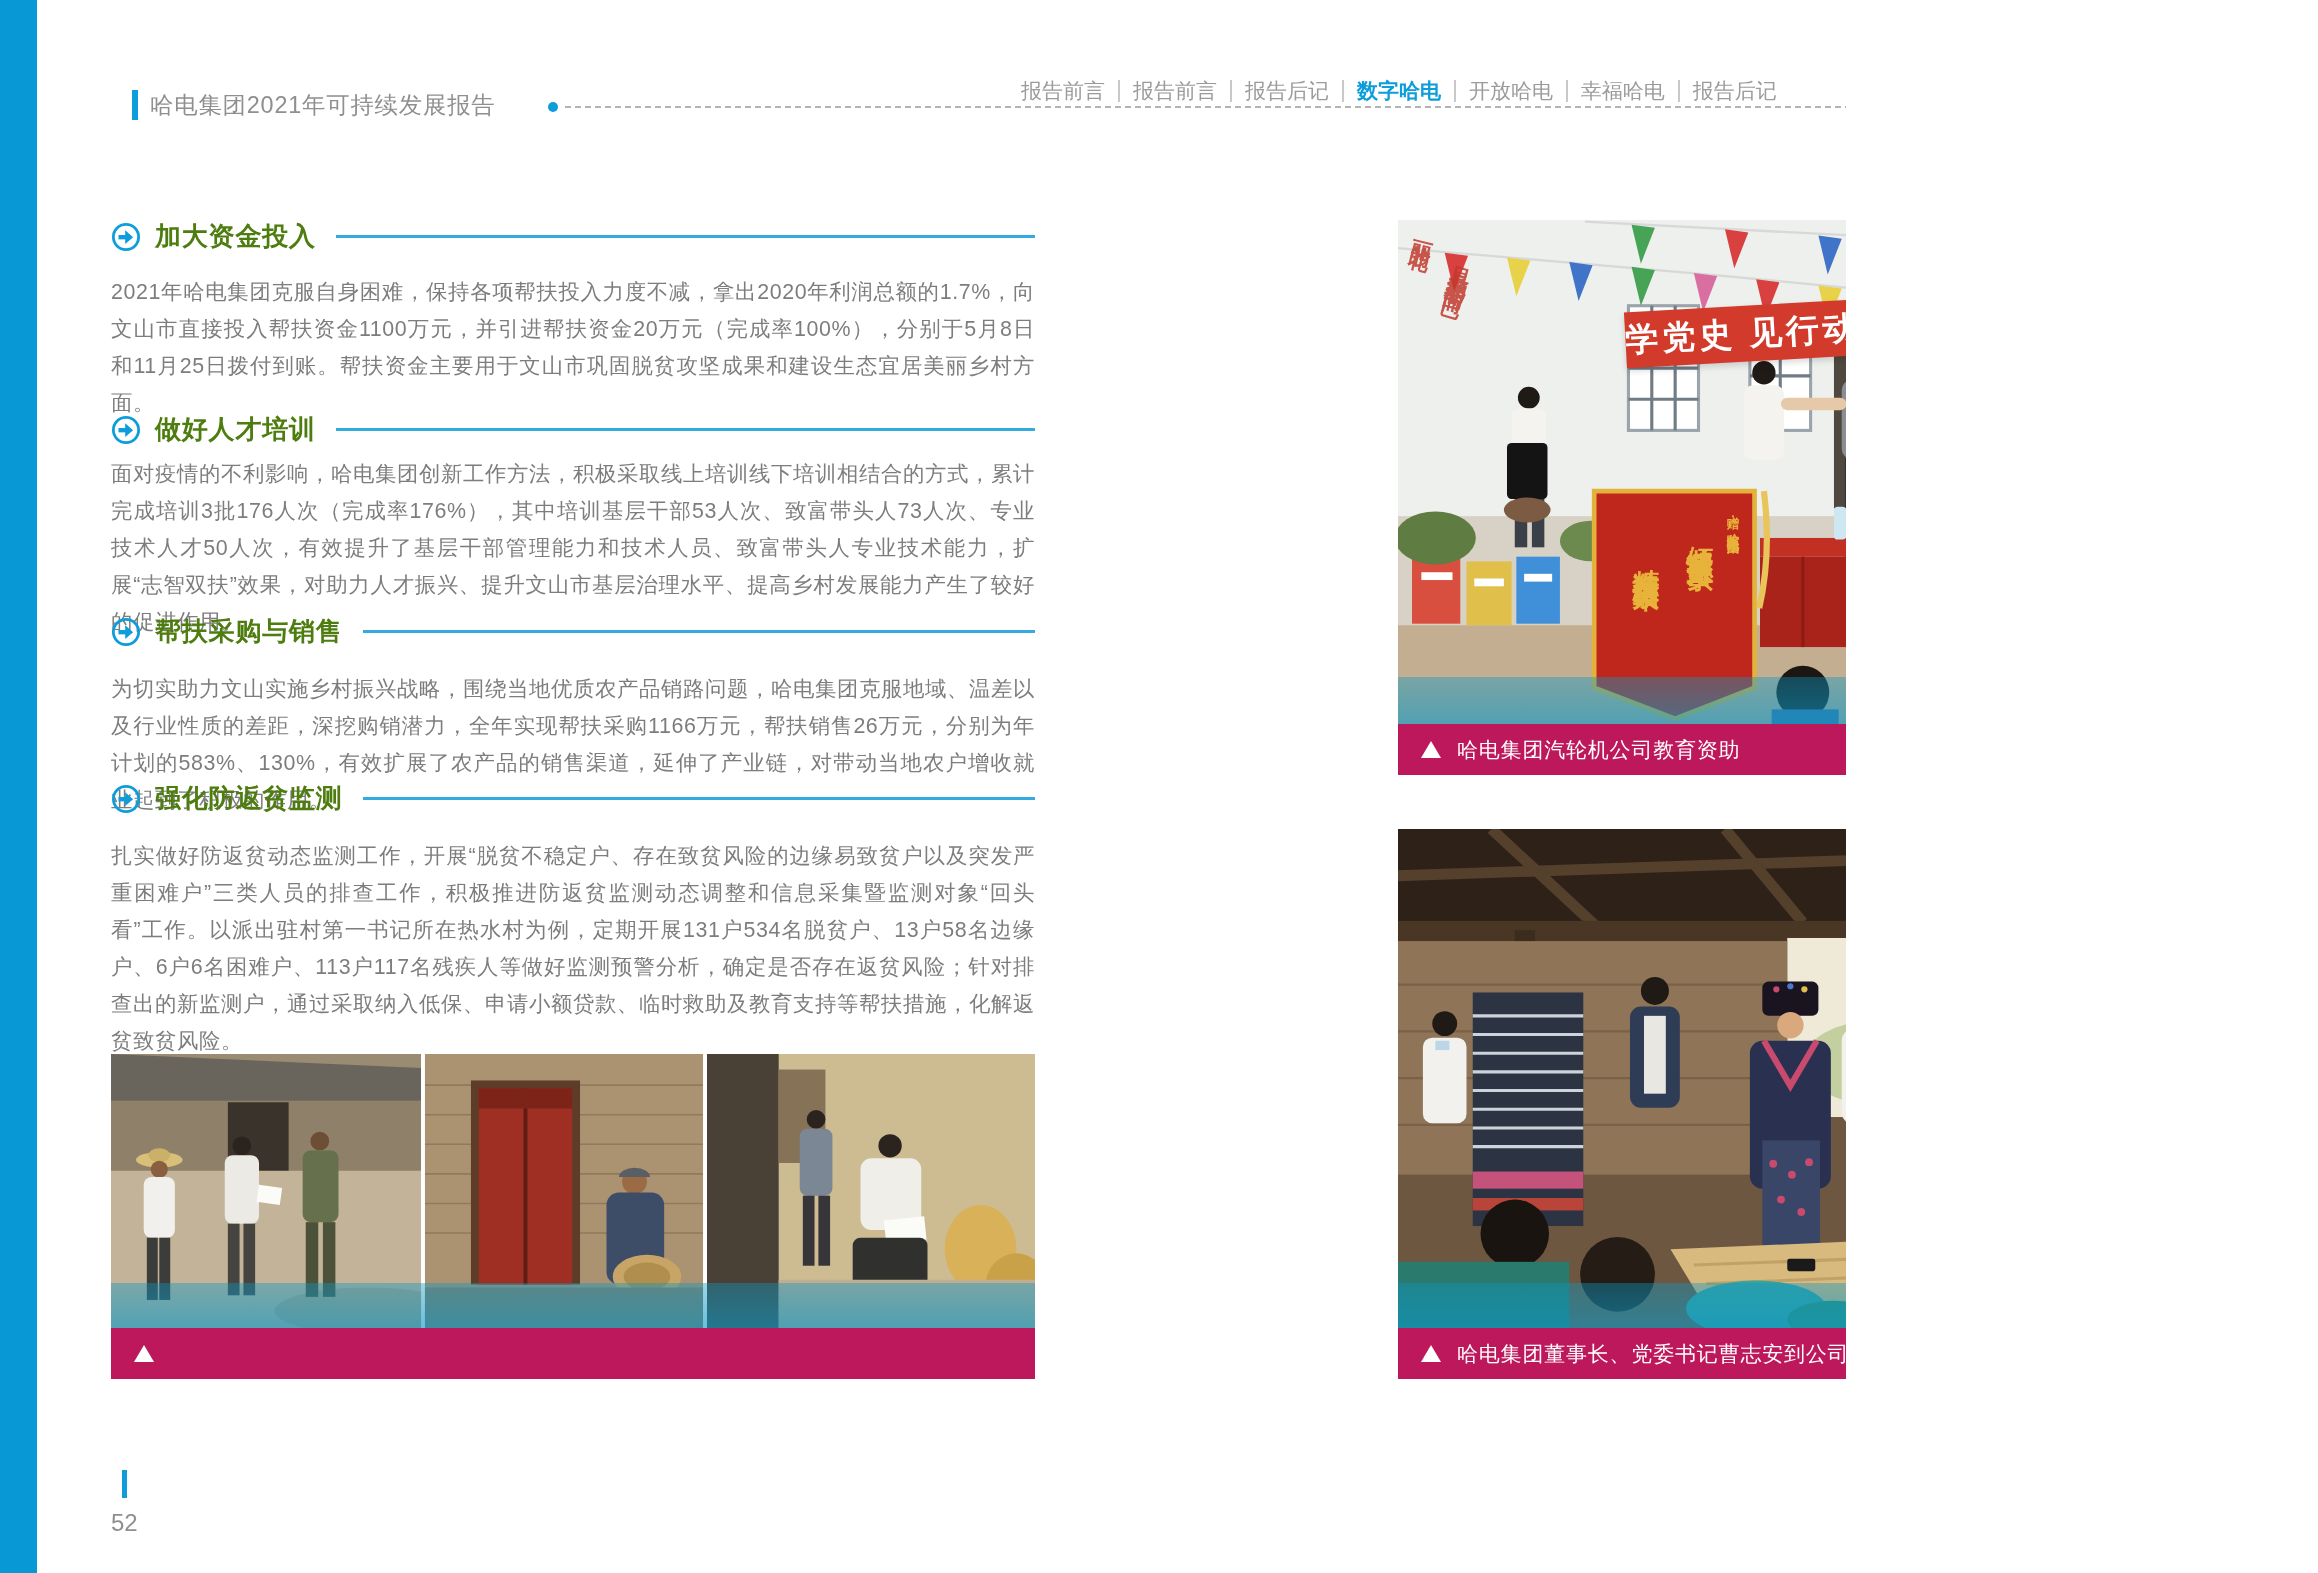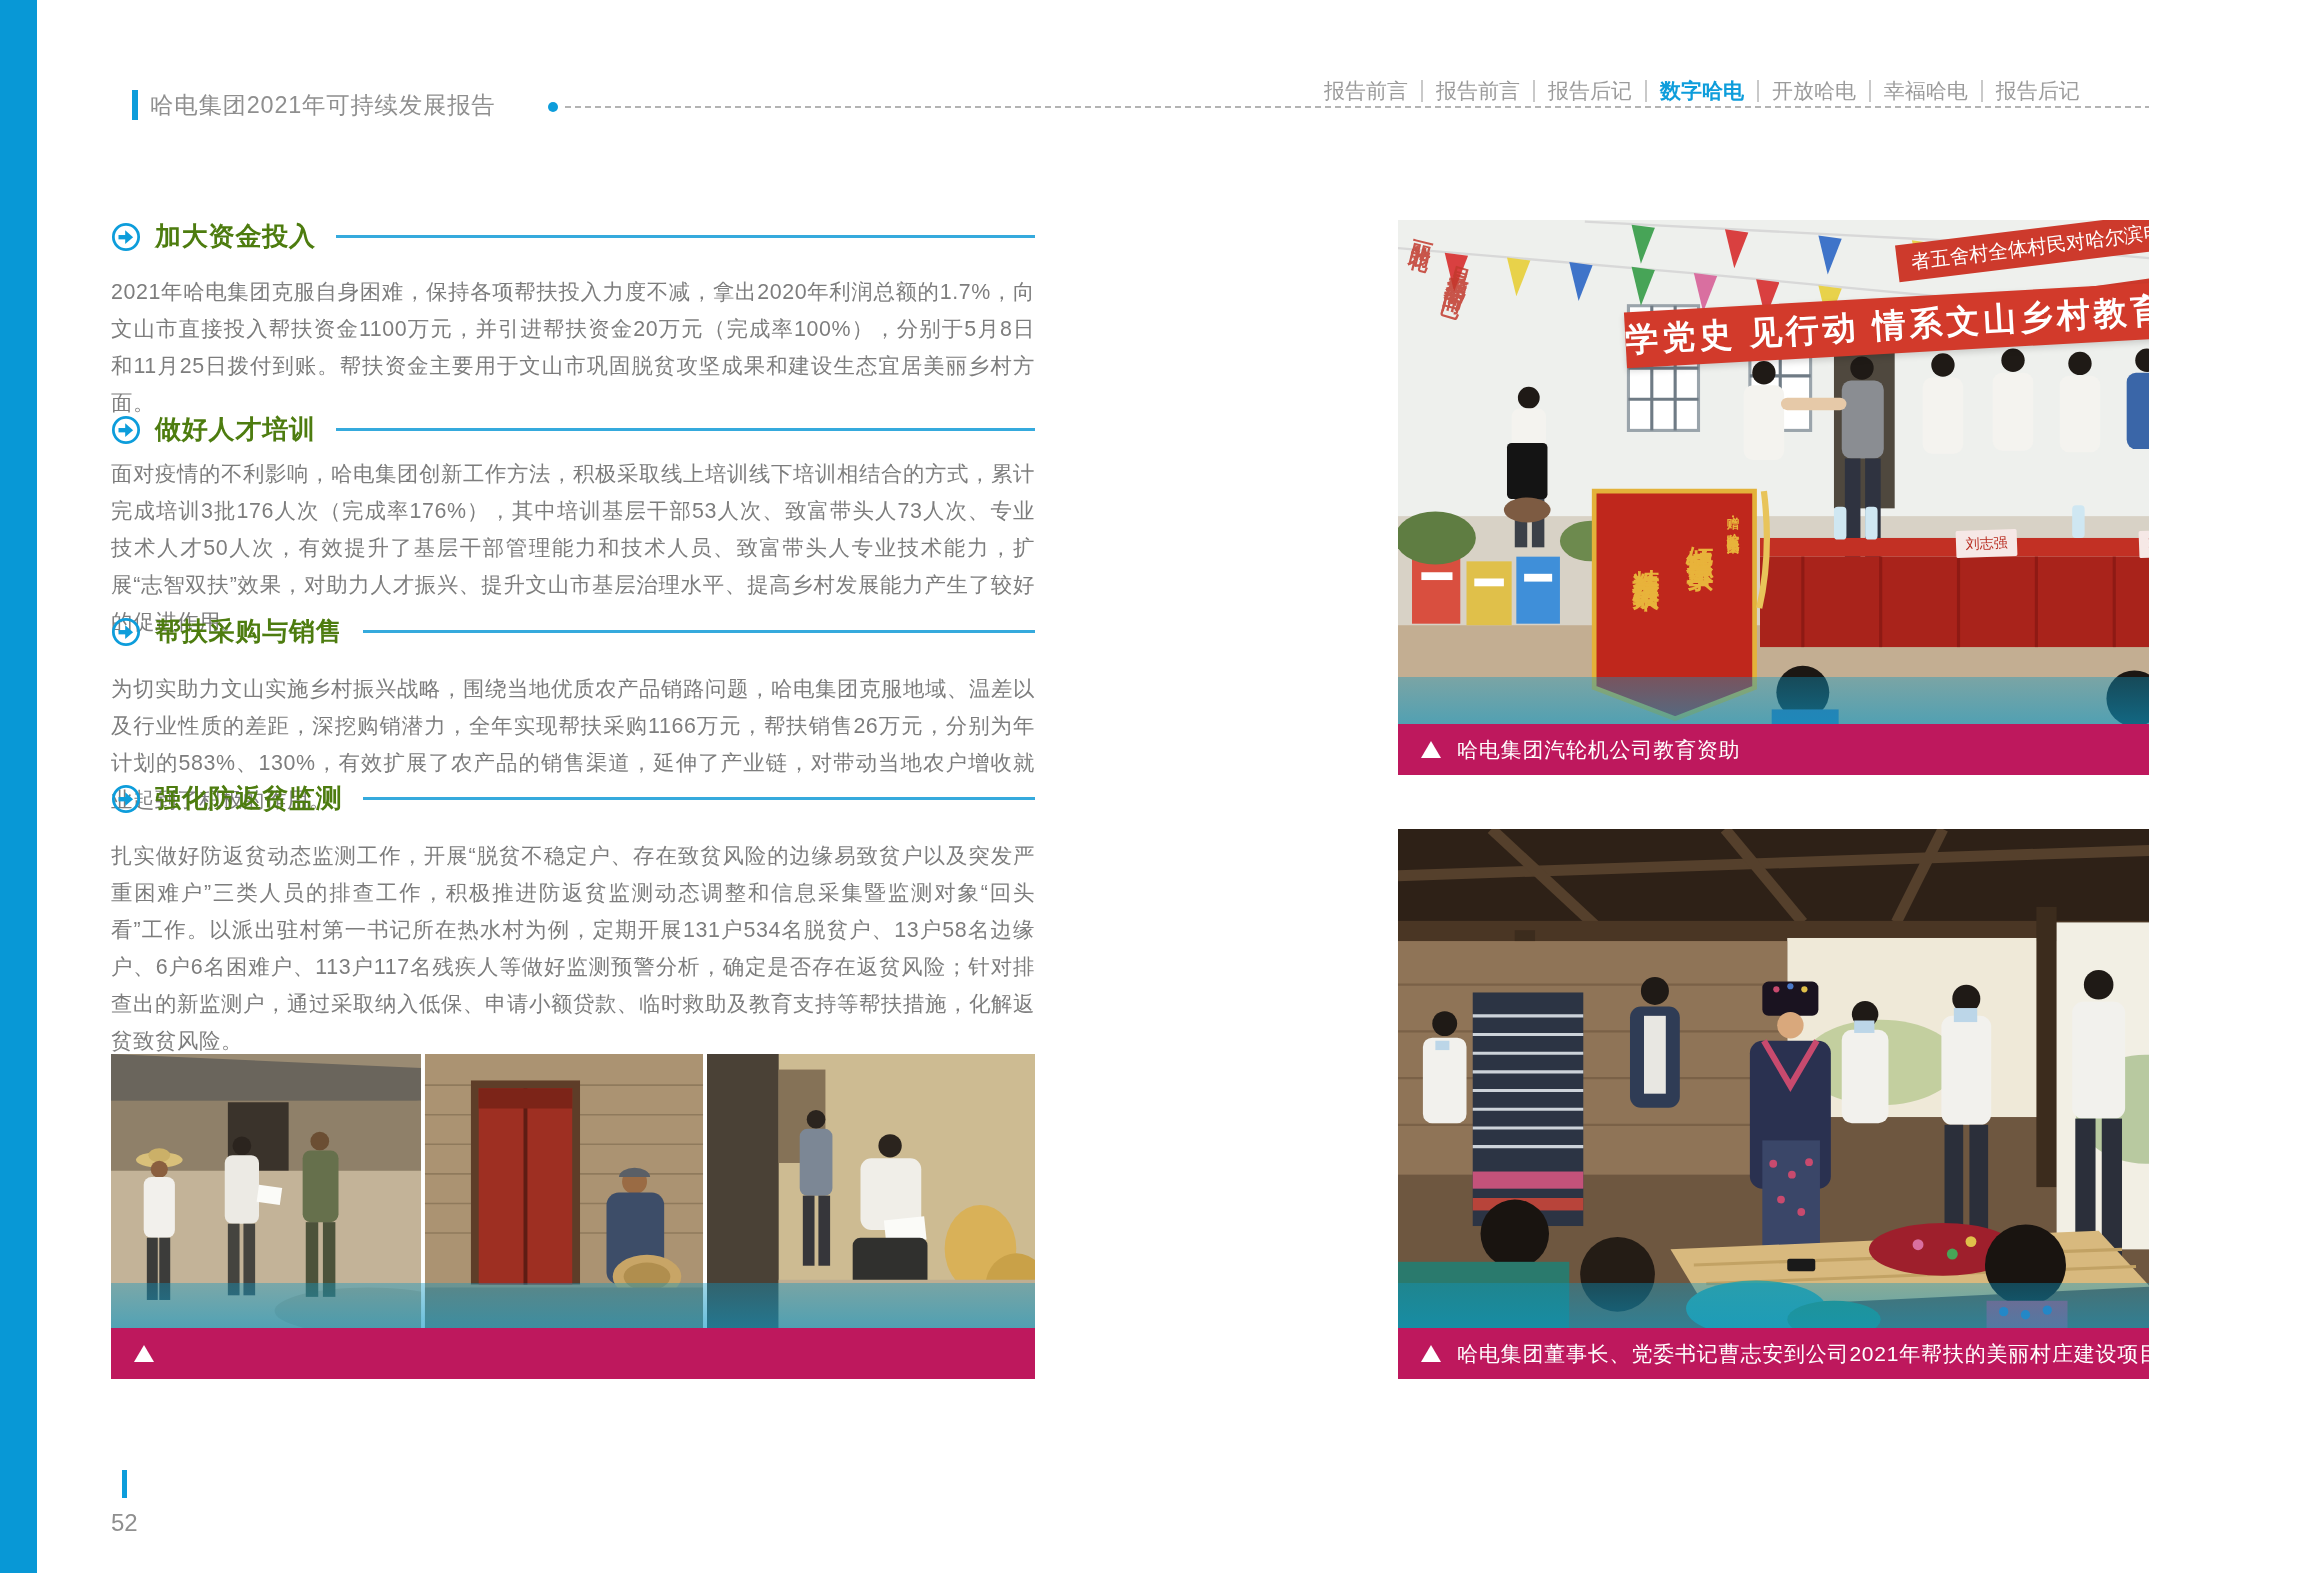--- a/index.html
+++ b/index.html
@@ -1,17 +1,17 @@
 <!DOCTYPE html>
 <html style="font-size:12.5px"><head>
 <meta charset="utf-8">
 <style>
   html,body{margin:0;padding:0;background:#ffffff;}
   body{font-family:"Liberation Sans","DejaVu Sans",sans-serif;}
-  #page{position:relative;width:2149px;height:1573px;background:#ffffff;overflow:hidden;}
+  #page{position:relative;width:1846px;height:1573px;background:#ffffff;overflow:hidden;}
 
   
   .edge-strip{position:absolute;left:0;top:0;width:37px;height:1573px;background:#0898d6;}
 
   
   .header-left{position:absolute;left:132px;top:89px;display:flex;align-items:center;gap:12.5px;}
   .header-bar{width:5.5px;height:30px;background:#0d9ddb;}
   .header-title{font-size:23.4px;color:#8f8f8f;letter-spacing:0.8px;}
   .header-dot{position:absolute;left:548px;top:102px;width:10px;height:10px;border-radius:50%;background:#0d9ddb;}
   .header-dash{position:absolute;left:565px;top:106px;width:1696px;border-top:2.3px dashed #b3b3b3;}

